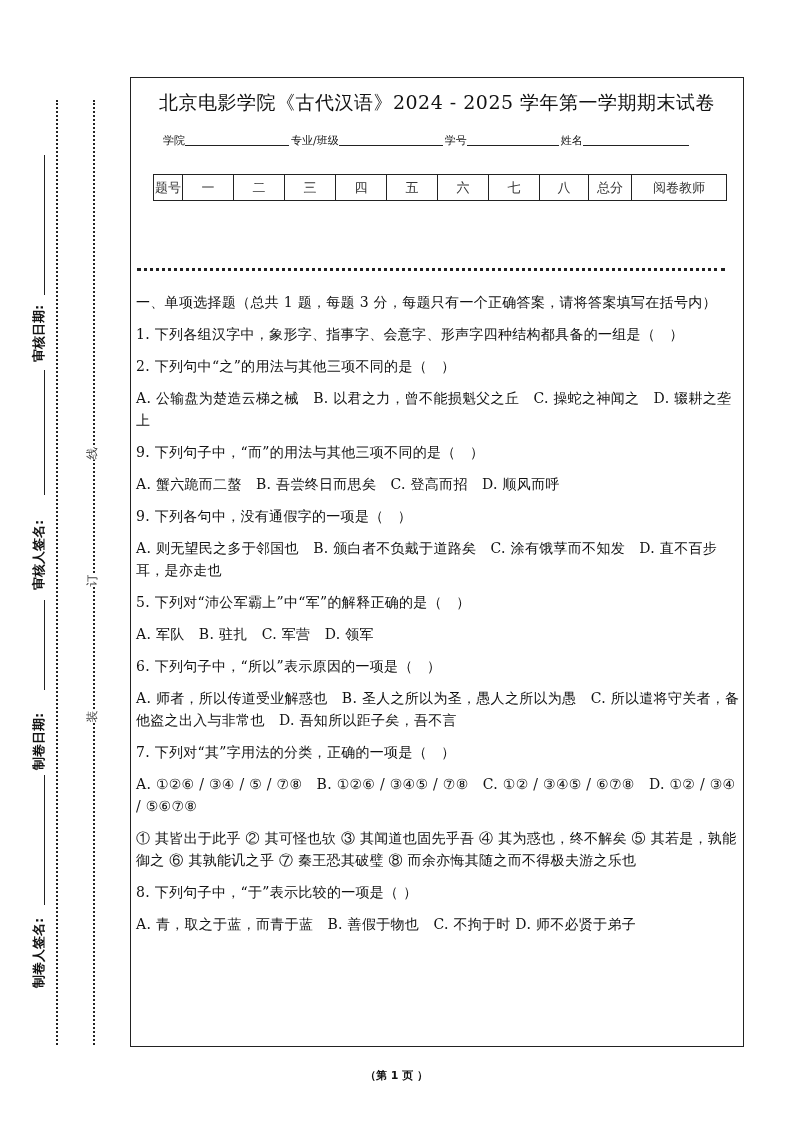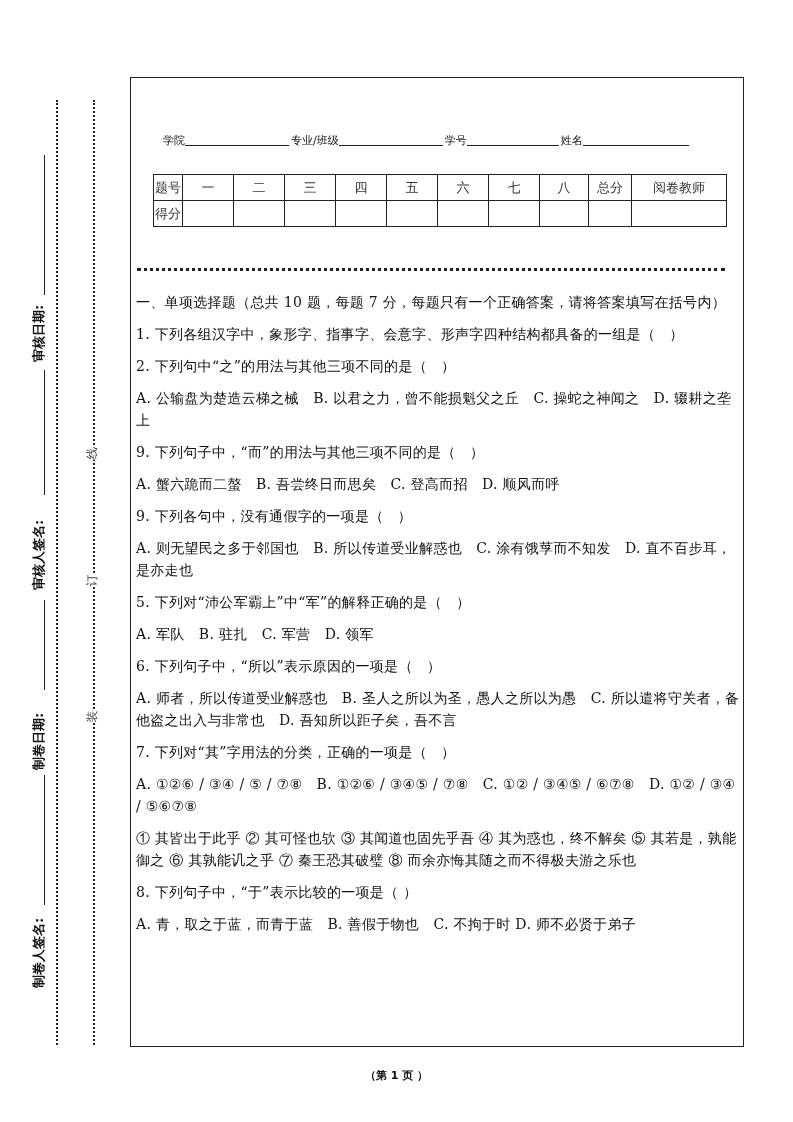--- a/index.html
+++ b/index.html
@@ -54,20 +54,21 @@
   <div class="rot" style="left:30px;top:770px;">制卷日期:</div>
   <div class="sigline" style="top:775px;height:130px;"></div>
   <div class="rot" style="left:30px;top:988px;">制卷人签名:</div>
 
   <div class="bindchar" style="top:445px;">线</div>
   <div class="bindchar" style="top:572px;">订</div>
   <div class="bindchar" style="top:708px;">装</div>
 </div>
 
 <div class="frame">
+  <div class="title">北京电影学院《古代汉语》2024 - 2025 学年第一学期期末试卷</div>
 
   <div class="info">
     <span class="lbl">学院</span>
     <span class="line" style="width:104px"></span>
     <span class="lbl">专业/班级</span>
     <span class="line" style="width:104px"></span>
     <span class="lbl">学号</span>
     <span class="line" style="width:92px"></span>
     <span class="lbl">姓名</span>
     <span class="line" style="width:106px"></span>
@@ -81,51 +82,38 @@
       <td style="width:50px">二</td>
       <td style="width:50px">三</td>
       <td style="width:50px">四</td>
       <td style="width:50px">五</td>
       <td style="width:50px">六</td>
       <td style="width:50px">七</td>
       <td style="width:48px">八</td>
       <td style="width:42px">总分</td>
       <td style="width:94px;line-height:20px;">阅卷教师</td>
     </tr>
-    <tr>
-      <td style="line-height:20px;">得分</td>
-      <td></td>
-      <td></td>
-      <td></td>
-      <td></td>
-      <td></td>
-      <td></td>
-      <td></td>
-      <td></td>
-      <td></td>
-      <td></td>
-    </tr>
   </tbody>
     </table>
 
   <div class="dotsep"></div>
 
   <div class="content">
-    <p class="sec">一、单项选择题（总共 10 题，每题 7 分，每题只有一个正确答案，请将答案填写在括号内）</p>
+    <p class="sec">一、单项选择题（总共 1 题，每题 3 分，每题只有一个正确答案，请将答案填写在括号内）</p>
 
     <p>1. 下列各组汉字中，象形字、指事字、会意字、形声字四种结构都具备的一组是（　）</p>
 
     <p>2. 下列句中“之”的用法与其他三项不同的是（　）</p>
     <p>A. 公输盘为楚造云梯之械　B. 以君之力，曾不能损魁父之丘　C. 操蛇之神闻之　D. 辍耕之垄上</p>
 
     <p>9. 下列句子中，“而”的用法与其他三项不同的是（　）</p>
     <p>A. 蟹六跪而二螯　B. 吾尝终日而思矣　C. 登高而招　D. 顺风而呼</p>
 
     <p>9. 下列各句中，没有通假字的一项是（　）</p>
-    <p>A. 则无望民之多于邻国也　B. 所以传道受业解惑也　C. 涂有饿莩而不知发　D. 直不百步耳，是亦走也</p>
+    <p>A. 则无望民之多于邻国也　B. 颁白者不负戴于道路矣　C. 涂有饿莩而不知发　D. 直不百步耳，是亦走也</p>
 
     <p>5. 下列对“沛公军霸上”中“军”的解释正确的是（　）</p>
     <p>A. 军队　B. 驻扎　C. 军营　D. 领军</p>
 
     <p>6. 下列句子中，“所以”表示原因的一项是（　）</p>
     <p>A. 师者，所以传道受业解惑也　B. 圣人之所以为圣，愚人之所以为愚　C. 所以遣将守关者，备他盗之出入与非常也　D. 吾知所以距子矣，吾不言</p>
 
     <p>7. 下列对“其”字用法的分类，正确的一项是（　）</p>
     <p>A. ①②⑥ / ③④ / ⑤ / ⑦⑧　B. ①②⑥ / ③④⑤ / ⑦⑧　C. ①② / ③④⑤ / ⑥⑦⑧　D. ①② / ③④ / ⑤⑥⑦⑧</p>
     <p>① 其皆出于此乎 ② 其可怪也欤 ③ 其闻道也固先乎吾 ④ 其为惑也，终不解矣 ⑤ 其若是，孰能御之 ⑥ 其孰能讥之乎 ⑦ 秦王恐其破璧 ⑧ 而余亦悔其随之而不得极夫游之乐也</p>

